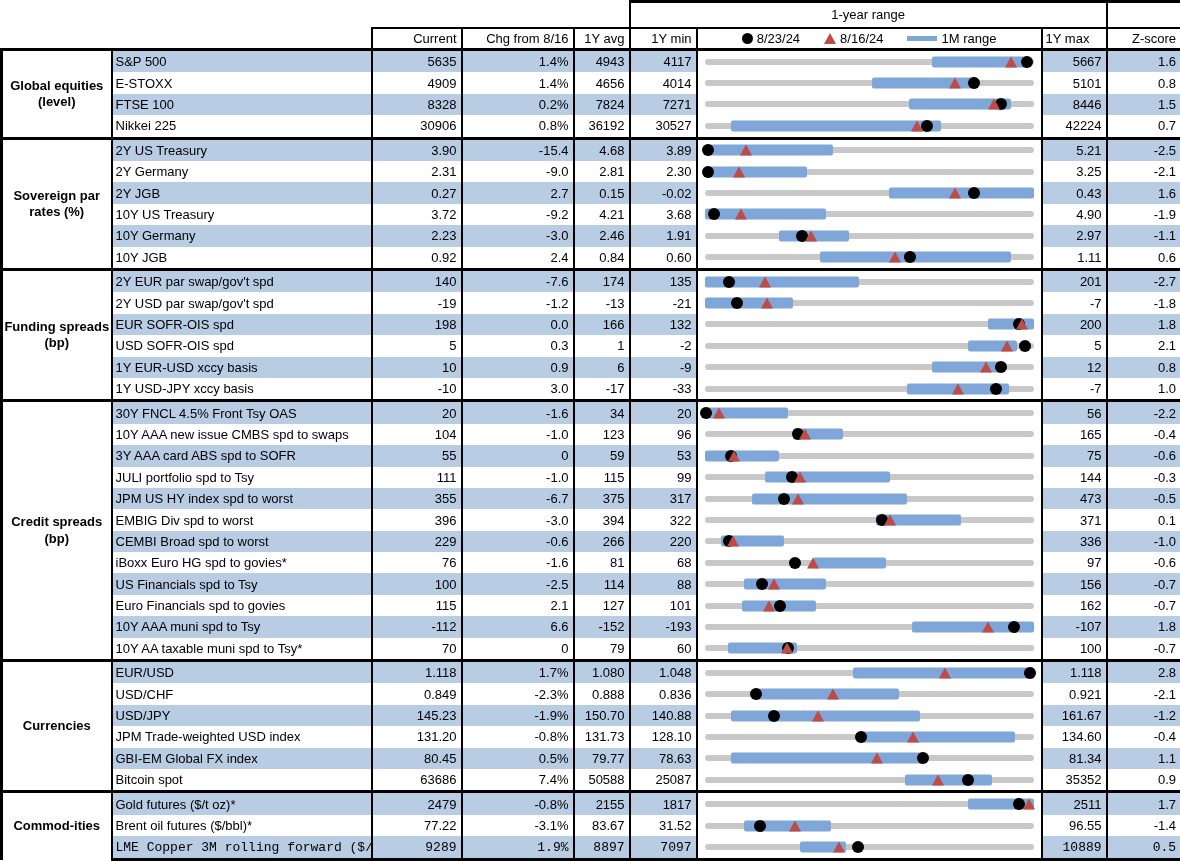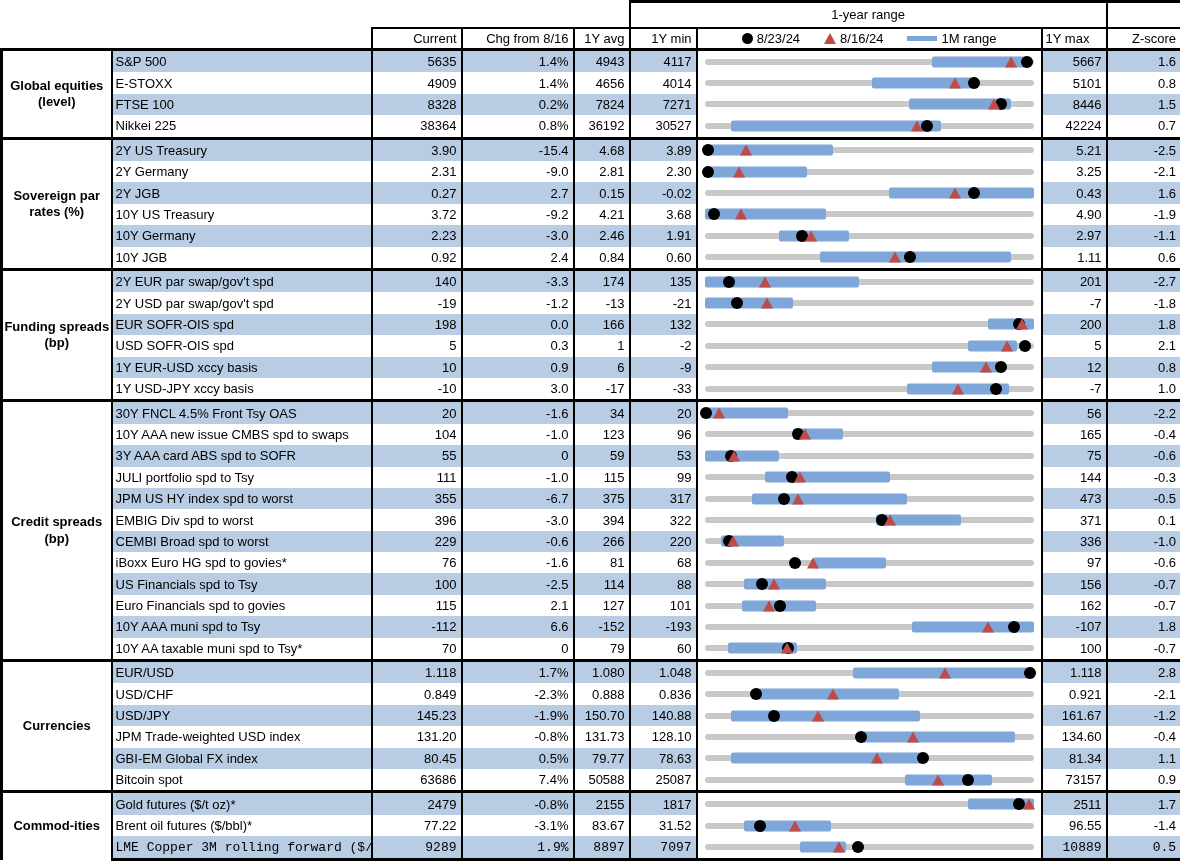--- a/index.html
+++ b/index.html
@@ -133,21 +133,21 @@
               <div class="mbar" style="left: 62%; width: 31%;"></div>
               <div class="dotm" style="left: 90%;"></div>
               <div class="trim" style="left: 88%;"></div>
             </div>
           </td>
           <td class="num bandable">8446</td>
           <td class="num bandable zcol">1.5</td>
         </tr>
         <tr>
           <td class="leftpad bandable">Nikkei 225</td>
-          <td class="num bandable">38364</td>
+          <td class="num bandable">30906</td>
           <td class="num bandable">0.8%</td>
           <td class="num bandable">36192</td>
           <td class="num bandable">30527</td>
           <td class="chartcell">
             <div class="chart">
               <div class="track"></div>
               <div class="mbar" style="left: 8%; width: 64%;"></div>
               <div class="dotm" style="left: 67.5%;"></div>
               <div class="trim" style="left: 64.5%;"></div>
             </div>
@@ -257,21 +257,21 @@
             </div>
           </td>
           <td class="num bandable">1.11</td>
           <td class="num bandable zcol">0.6</td>
         </tr>
         <tr class="sec-first band">
           <td class="seclabel" rowspan="6">Funding spreads
 (bp)</td>
           <td class="leftpad bandable">2Y EUR par swap/gov't spd</td>
           <td class="num bandable">140</td>
-          <td class="num bandable">-3.3</td>
+          <td class="num bandable">-7.6</td>
           <td class="num bandable">174</td>
           <td class="num bandable">135</td>
           <td class="chartcell">
             <div class="chart">
               <div class="track"></div>
               <div class="mbar" style="left: 0%; width: 47%;"></div>
               <div class="dotm" style="left: 7.5%;"></div>
               <div class="trim" style="left: 18.5%;"></div>
             </div>
           </td>
@@ -662,21 +662,21 @@
           <td class="num bandable">50588</td>
           <td class="num bandable">25087</td>
           <td class="chartcell">
             <div class="chart">
               <div class="track"></div>
               <div class="mbar" style="left: 61%; width: 26.5%;"></div>
               <div class="dotm" style="left: 80%;"></div>
               <div class="trim" style="left: 71%;"></div>
             </div>
           </td>
-          <td class="num bandable">73157</td>
+          <td class="num bandable">35352</td>
           <td class="num bandable zcol">0.9</td>
         </tr>
         <tr class="sec-first band">
           <td class="seclabel" rowspan="3">Commod-ities</td>
           <td class="leftpad bandable">Gold futures ($/t oz)*</td>
           <td class="num bandable">2479</td>
           <td class="num bandable">-0.8%</td>
           <td class="num bandable">2155</td>
           <td class="num bandable">1817</td>
           <td class="chartcell">

